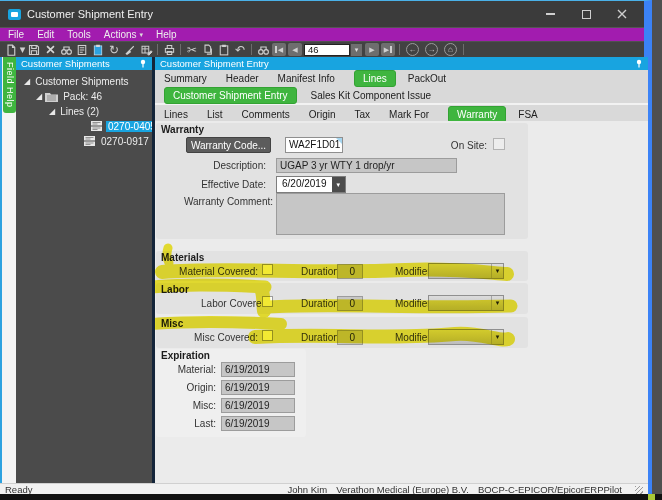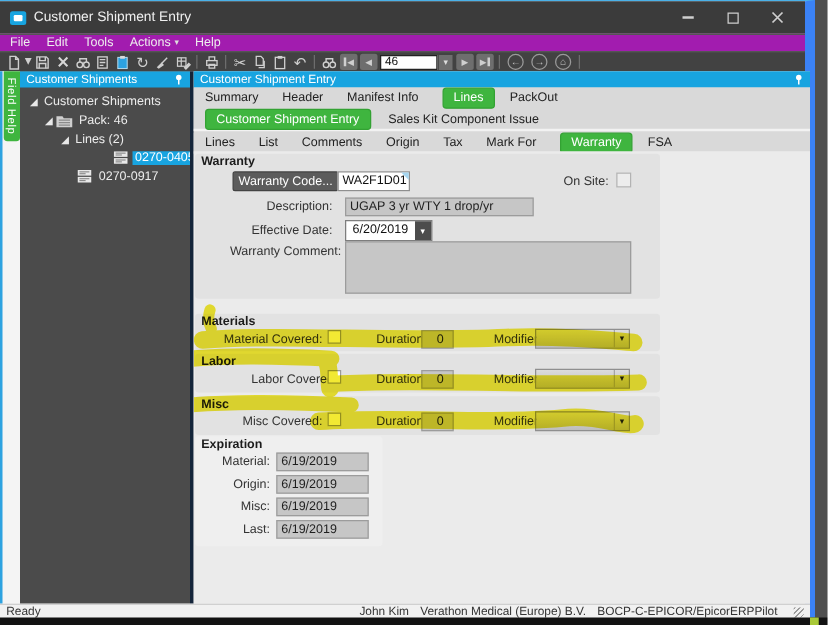--- a/index.html
+++ b/index.html
@@ -285,21 +285,21 @@
     <div class="trow" style="padding-left:75px">
       <span class="ticon">
           <svg width="12" height="11" viewBox="0 0 12 11">
             <rect x="0" y="0" width="11" height="4.5" fill="#e8e8e8"></rect>
             <rect x="0" y="5.5" width="11" height="4.5" fill="#e8e8e8"></rect>
             <path d="M1.5 1.5h8M1.5 3h5M1.5 7h8M1.5 8.5h5" stroke="#7c7c7c" stroke-width=".8"></path>
           </svg>
         </span>
       <span class="tlabel sel">0270-0405</span>
     </div>
-    <div class="trow" style="padding-left:46px">
+    <div class="trow" style="padding-left:68px">
       <span class="ticon">
           <svg width="12" height="11" viewBox="0 0 12 11">
             <rect x="0" y="0" width="11" height="4.5" fill="#e8e8e8"></rect>
             <rect x="0" y="5.5" width="11" height="4.5" fill="#e8e8e8"></rect>
             <path d="M1.5 1.5h8M1.5 3h5M1.5 7h8M1.5 8.5h5" stroke="#7c7c7c" stroke-width=".8"></path>
           </svg>
         </span>
       <span class="tlabel">0270-0917</span>
     </div>
   </div>
@@ -336,25 +336,25 @@
       <span class="tab">Mark For</span>
       <span class="tab active">Warranty</span>
       <span class="tab">FSA</span>
     </div>
 
     <div id="form">
 
       <div class="group" style="left:1px;top:2px;width:372px;height:116px"></div>
       <span class="glabel" style="left:6px;top:3px">Warranty</span>
       <button class="codebtn" style="left:31px;top:16px;width:85px;height:16px">Warranty Code...</button>
-      <div class="txt" style="left:115px;top:16px;width:58px;height:16px"><span>WA2F1D01</span><span class="bluecorner"></span></div>
+      <div class="txt" style="left:130px;top:16px;width:58px;height:16px"><span>WA2F1D01</span><span class="bluecorner"></span></div>
       <span class="lbl" style="left:272px;top:19px;width:60px">On Site:</span>
       <span class="cb" style="left:338px;top:17px"></span>
       <span class="lbl" style="left:31px;top:39px;width:80px">Description:</span>
-      <div class="ro" style="left:121px;top:37px;width:151px;height:15px">UGAP 3 yr WTY 1 drop/yr</div>
+      <div class="ro" style="left:121px;top:37px;width:181px;height:15px">UGAP 3 yr WTY 1 drop/yr</div>
       <span class="lbl" style="left:31px;top:58px;width:80px">Effective Date:</span>
       <div class="combo" style="left:121px;top:55px;width:70px;height:17px">
         <span class="cval">6/20/2019</span>
         <span class="cbtn">
             <span>▾</span>
           </span>
       </div>
       <span class="lbl" style="left:18px;top:75px;width:100px">Warranty Comment:</span>
       <div class="ro" style="left:121px;top:72px;width:229px;height:42px"></div>
 

